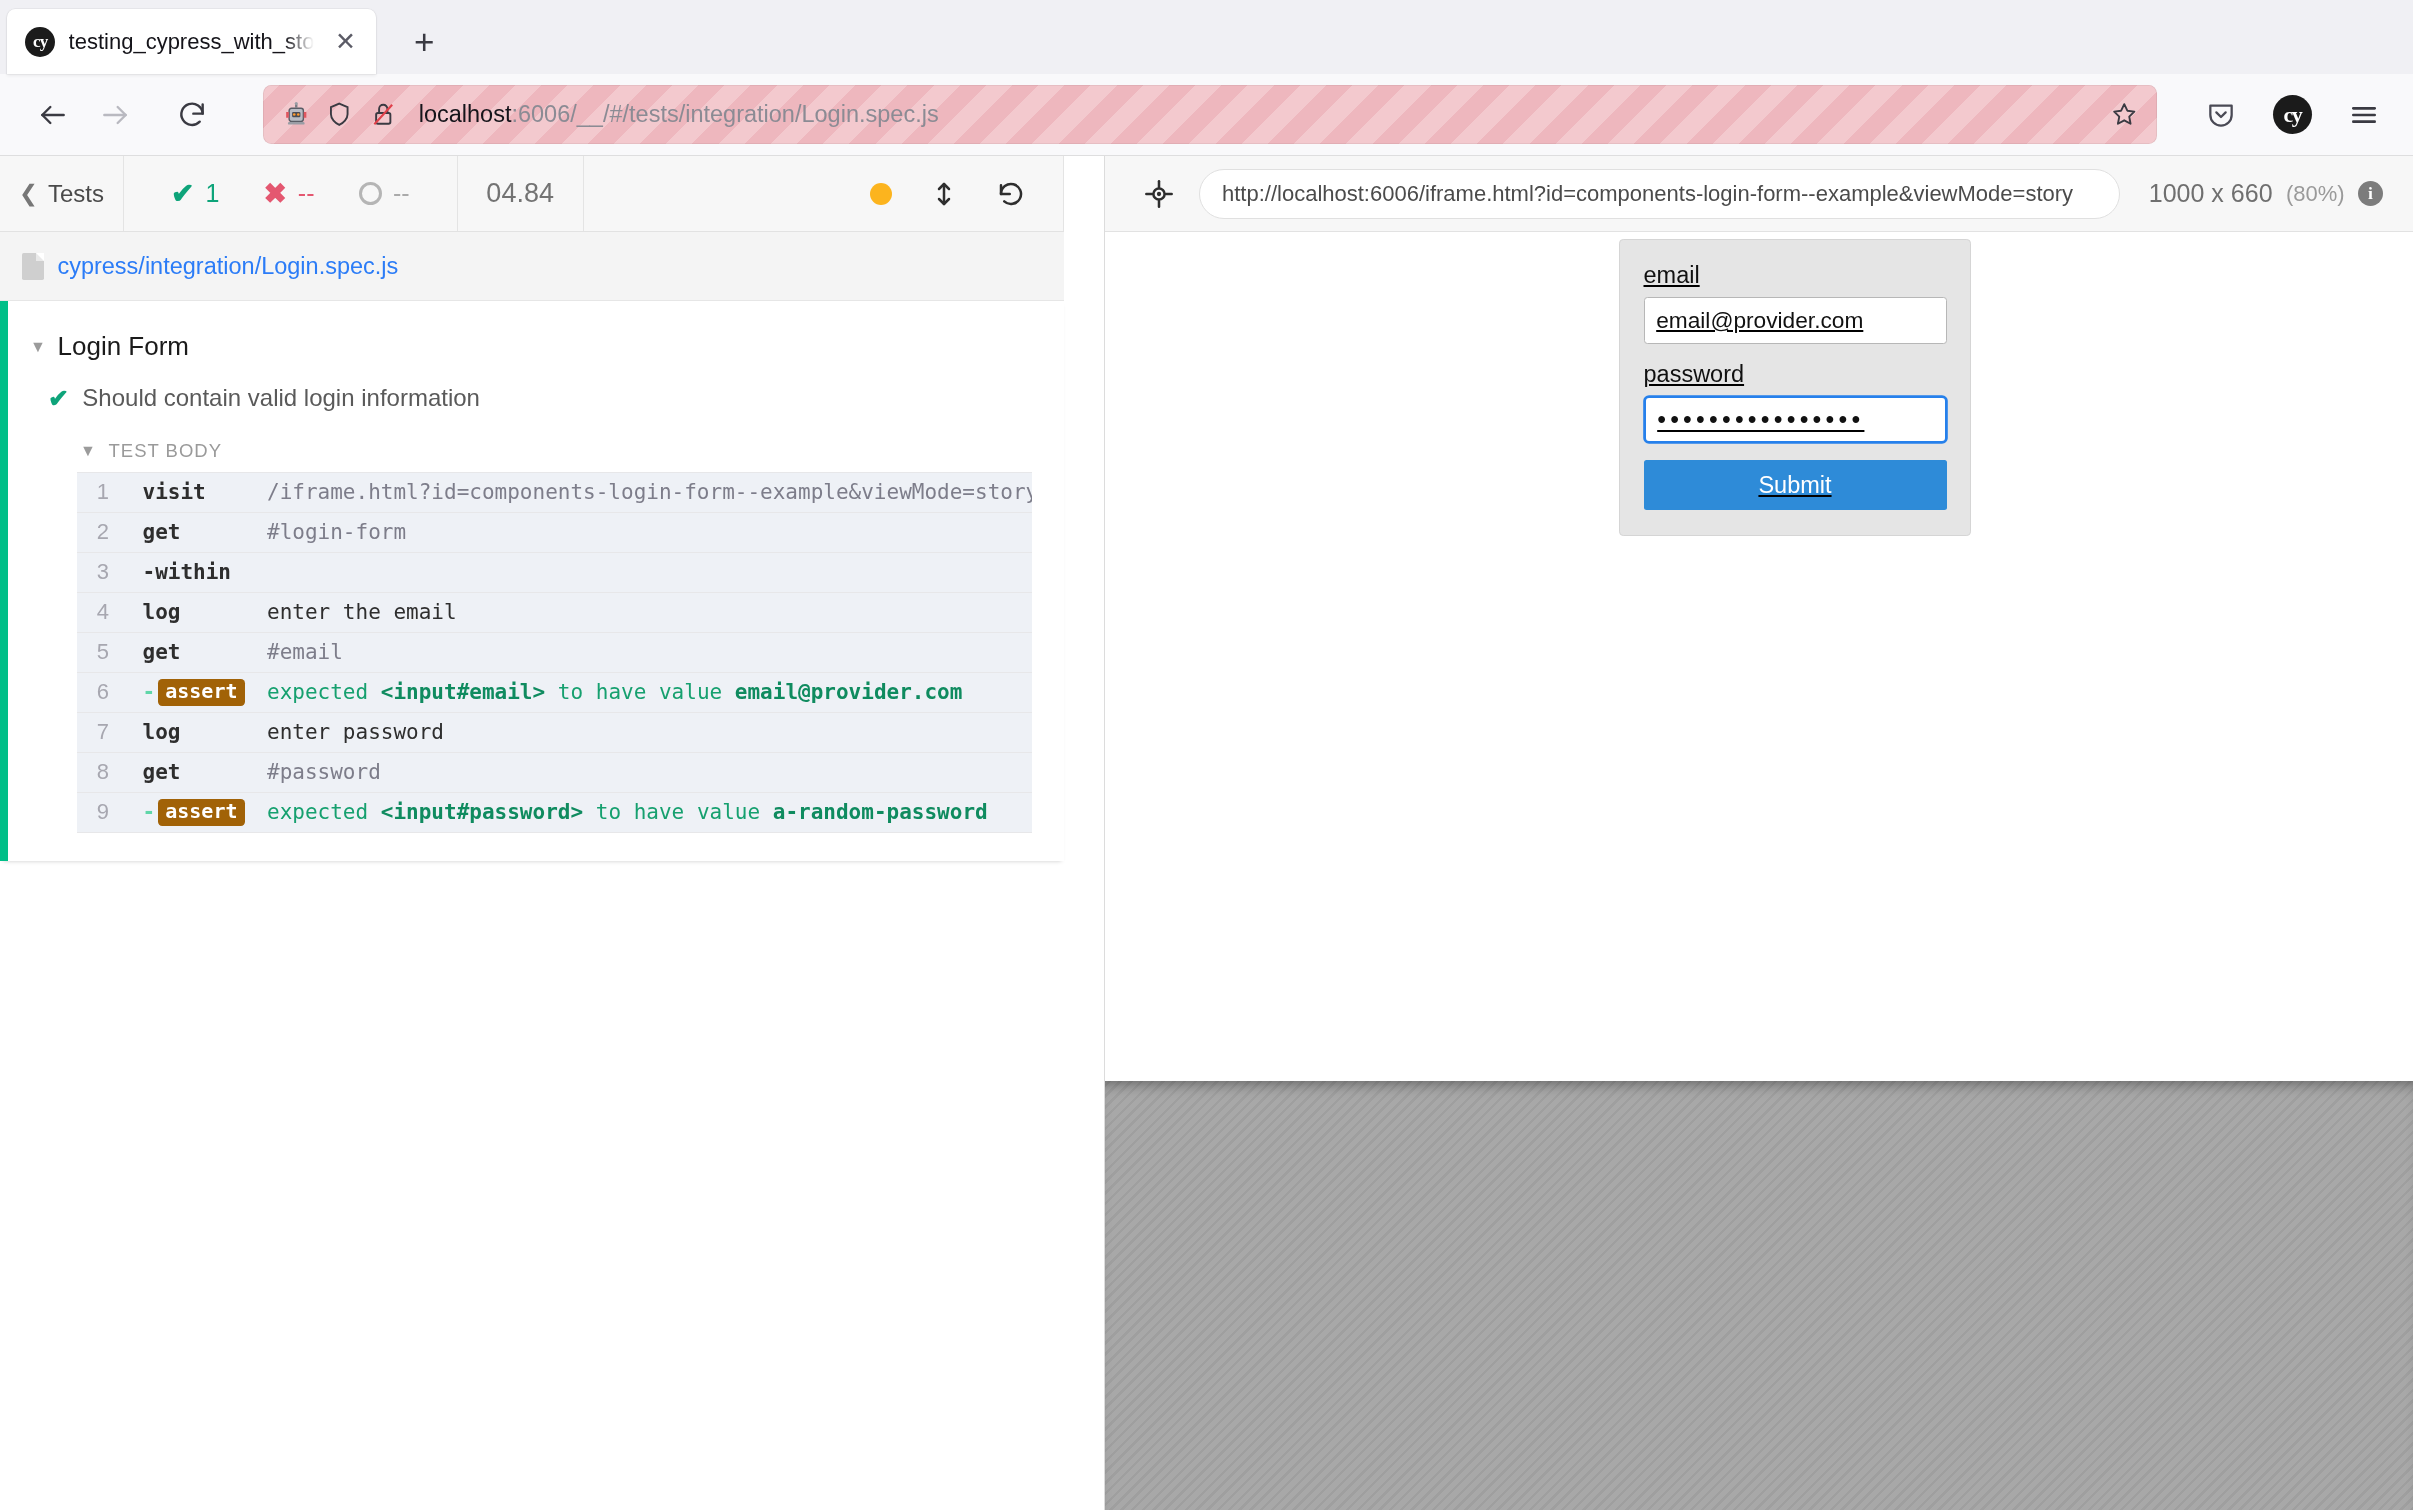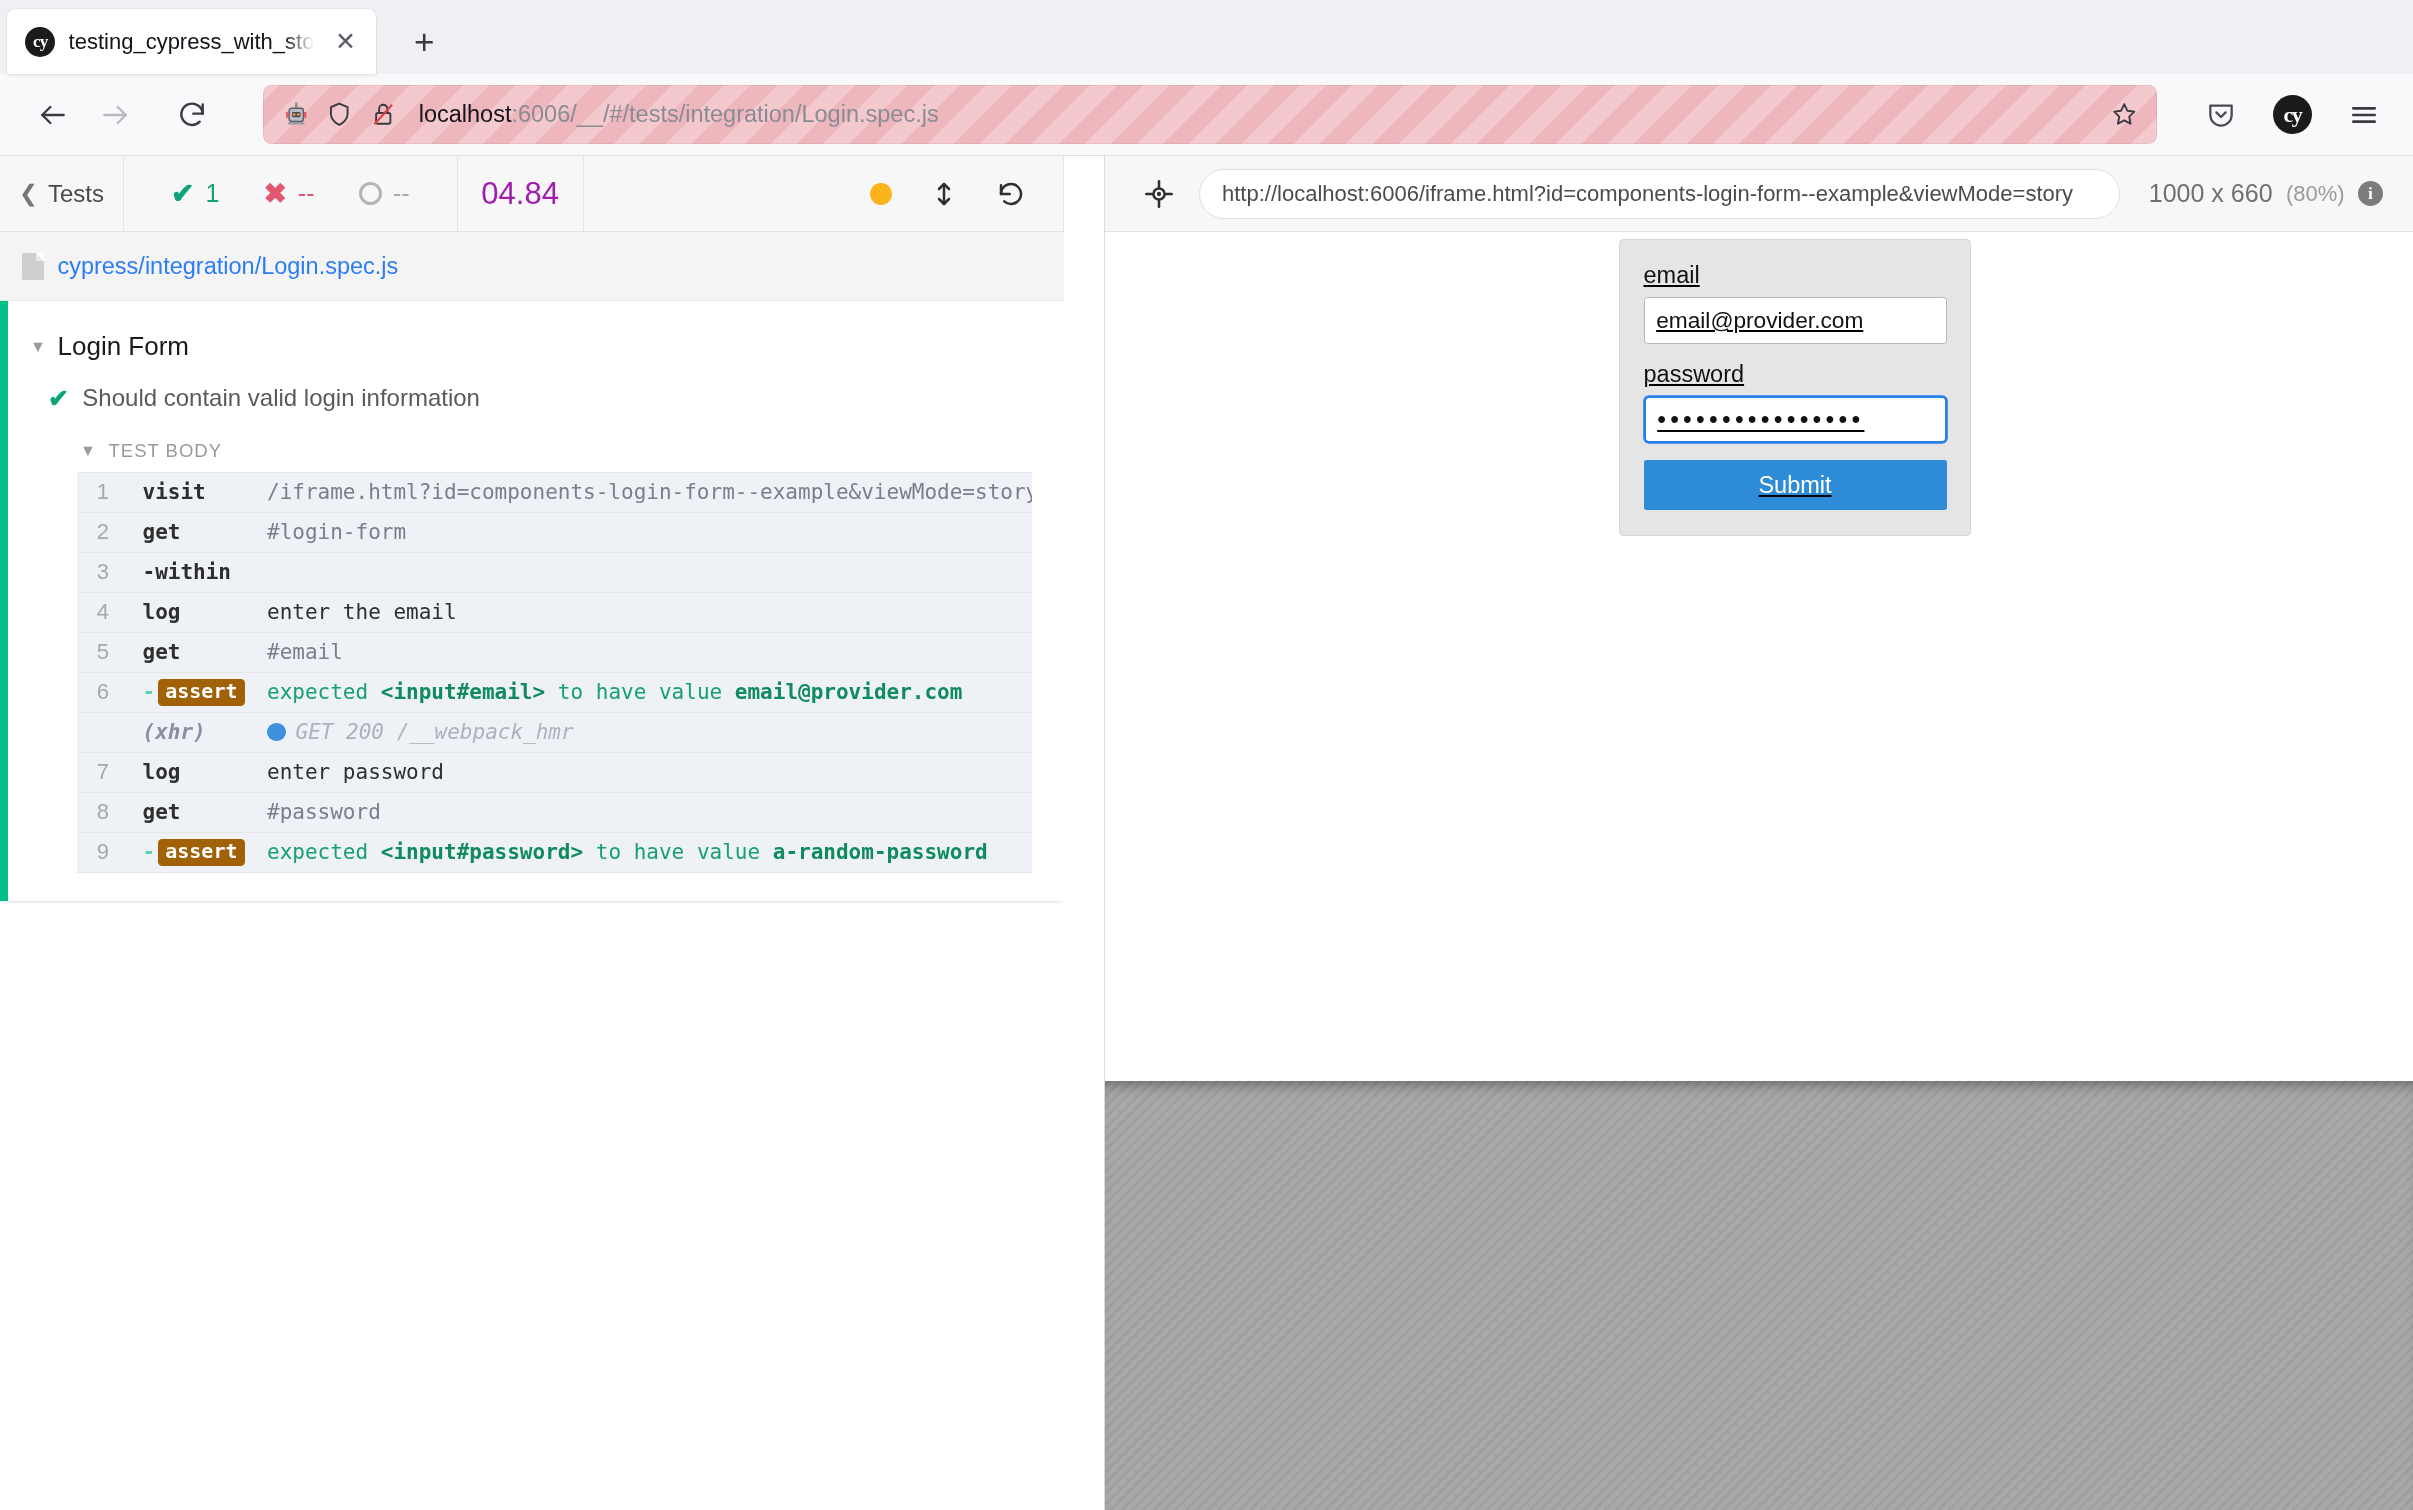--- a/index.html
+++ b/index.html
@@ -112,21 +112,21 @@
   .rh-stats { gap: 0; padding: 0 25px; }
   .stat { display: flex; align-items: center; gap: 11px; padding: 0 22px; font-size: 25px; }
   .stat .ico { font-size: 28px; font-weight: bold; }
   .stat.pass { color: #0ea47a; }
   .stat.fail { color: #e45770; }
   .stat.pend { color: #aaa; }
   .ring {
     width: 23.5px; height: 23.5px; border-radius: 50%;
     border: 3.4px solid #b5b5b5; display: inline-block;
   }
-  .rh-time { width: 126px; font-size: 31px; color: #a21caf; }
+  .rh-time { width: 126px; font-size: 27px; color: #737373; }
   .rh-spacer { flex: 1 1 auto; display: flex; align-items: center; justify-content: flex-end;
                gap: 37px; padding-right: 37px; border-right: 0.8px solid #e4e4e4; }
   .dot-amber { width: 22px; height: 22px; border-radius: 50%; background: #fcb41e; }
   .icon-btn { color: #3a3a42; display: flex; align-items: center; }
   .icon-btn svg { width: 30px; height: 30px; }
 
   .spec-path {
     height: 69px; background: #f4f4f4; border-bottom: 0.8px solid #e6e6e6;
     display: flex; align-items: center; gap: 13.4px; padding: 0 22px;
   }
@@ -428,25 +428,20 @@
               <span class="cmd-num">5</span>
               <span class="cmd-name">get</span>
               <span class="cmd-msg">#email</span>
             </div>
             <div class="cmd-row">
               <span class="cmd-num">6</span>
               <span class="cmd-name"><span class="dash">-</span><span class="badge-assert">assert</span></span>
               <span class="cmd-msg assert">expected <b>&lt;input#email&gt;</b> to have value <b>email@provider.com</b></span>
             </div>
             <div class="cmd-row">
-              <span class="cmd-num"></span>
-              <span class="cmd-name xhr">(xhr)</span>
-              <span class="cmd-msg xhr"><span class="xhr-dot"></span>GET 200 /__webpack_hmr</span>
-            </div>
-            <div class="cmd-row">
               <span class="cmd-num">7</span>
               <span class="cmd-name">log</span>
               <span class="cmd-msg strong">enter password</span>
             </div>
             <div class="cmd-row">
               <span class="cmd-num">8</span>
               <span class="cmd-name">get</span>
               <span class="cmd-msg">#password</span>
             </div>
             <div class="cmd-row">

